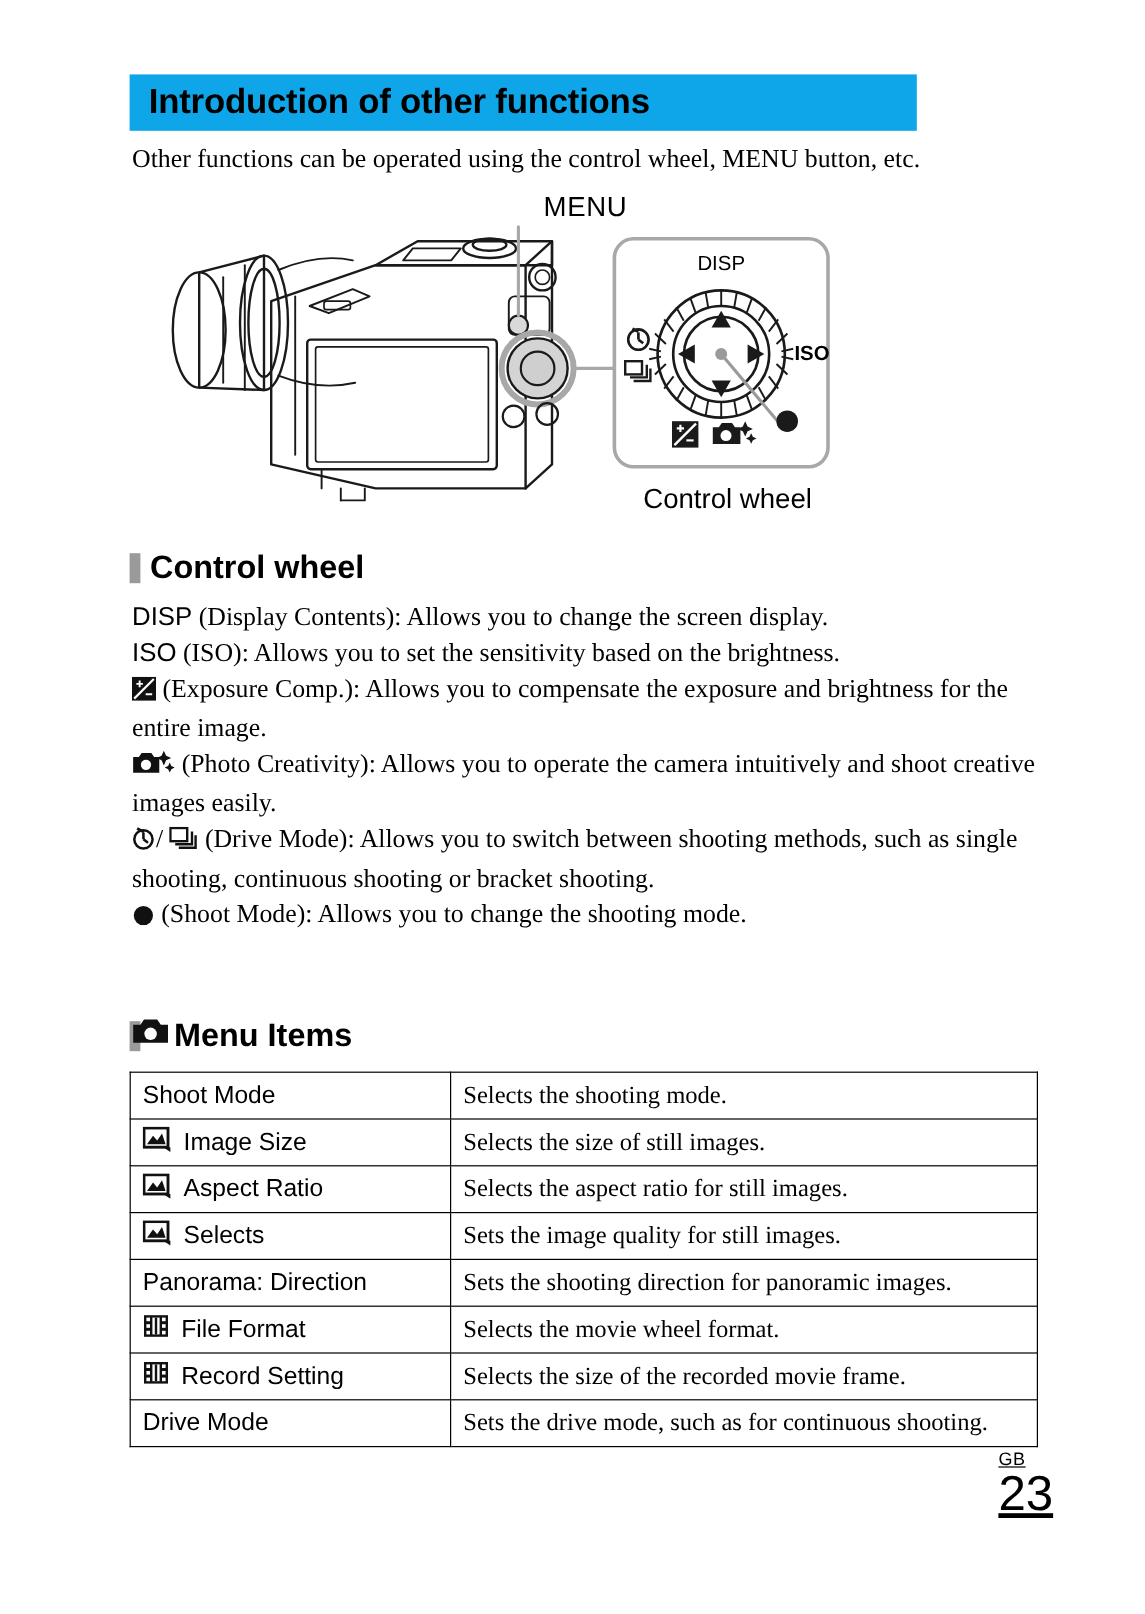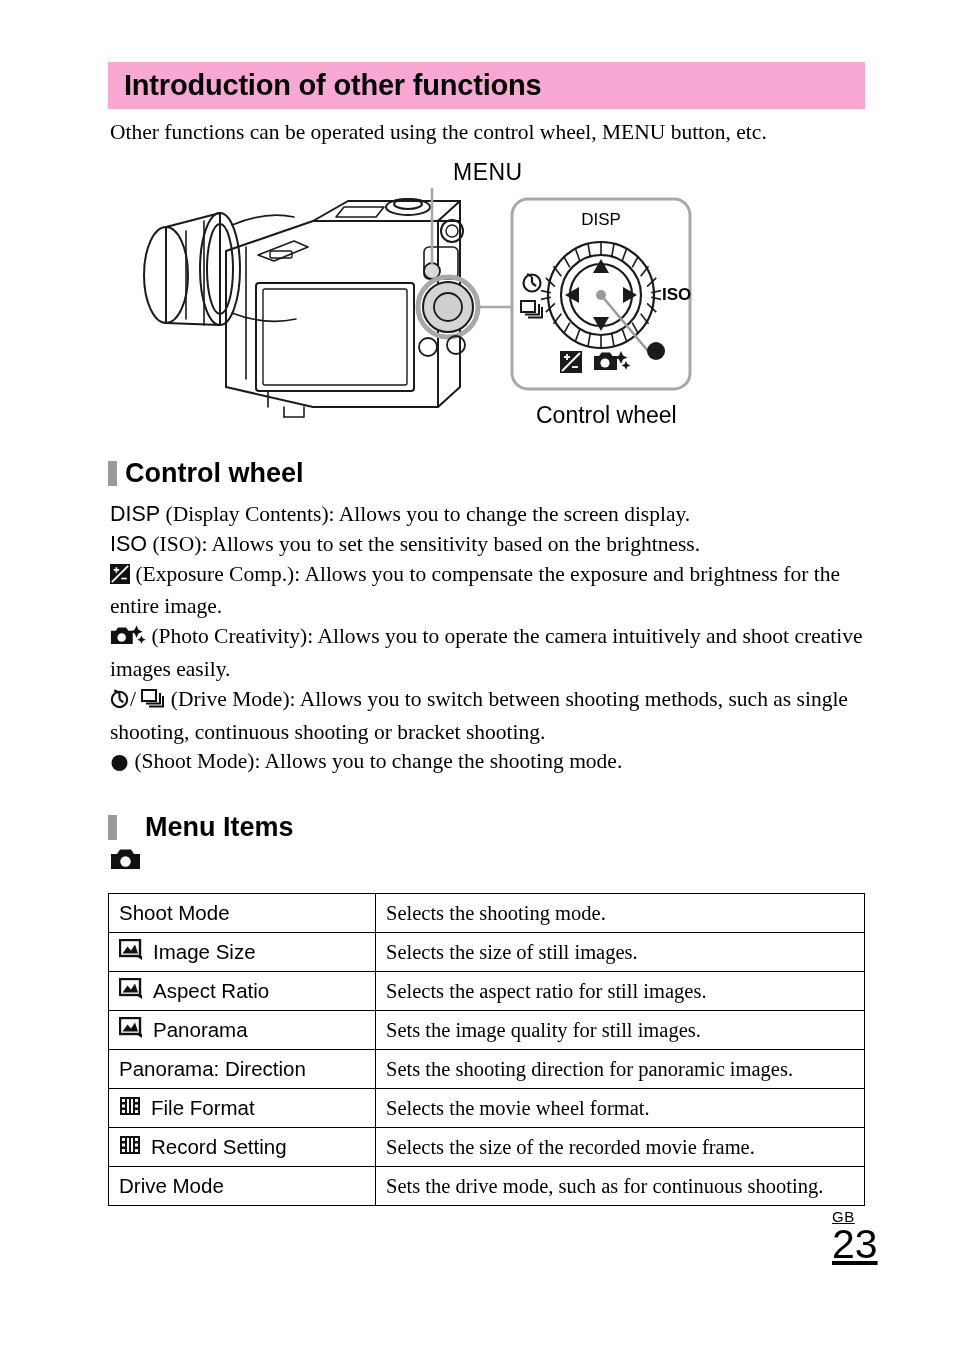--- a/index.html
+++ b/index.html
@@ -14,23 +14,23 @@
     font-family: "Liberation Serif", serif;
     color: #000000;
     overflow: hidden;
   }
 
   
   .page-header {
     position: absolute;
     left: 108px;
     top: 62px;
-    width: 757px;
+    width: 656px;
     height: 47px;
-    background: #f9a8d4;
+    background: #0ea5e9;
     display: flex;
     align-items: center;
   }
   .page-header .title {
     font-family: "Liberation Sans", sans-serif;
     font-weight: bold;
     font-size: 29px;
     letter-spacing: -0.2px;
     padding-left: 16px;
     color: #000;
@@ -81,21 +81,21 @@
     align-items: center;
   }
   .section-heading .bar {
     display: inline-block;
     width: 9px;
     height: 25px;
     background: #9a9a9a;
     margin-right: 8px;
   }
   #heading-control-wheel { left: 108px; top: 458px; }
-  #heading-menu-items { left: 108px; top: 812px; gap: 20px; }
+  #heading-menu-items { left: 108px; top: 848px; gap: 20px; }
 
   
   .cw-body {
     position: absolute;
     left: 110px;
     top: 500px;
     width: 760px;
     font-size: 21.5px;
     line-height: 29.8px;
   }
@@ -432,21 +432,21 @@
       <td class="right">Selects the aspect ratio for still images.</td>
     </tr>
     <tr>
       <td class="left">
         <span class="cellwrap">
             <span class="ic"><svg width="24" height="21" viewBox="0 0 24 21">
                 <rect x="1" y="1" width="20" height="16" fill="none" stroke="#111" stroke-width="2.4"></rect>
                 <path d="M3.5 14.5 L8.5 7.5 L12 11.5 L16 5.5 L19 14.5 Z" fill="#111"></path>
                 <path d="M17 17 L23 17 L23 21 Z" fill="#111"></path>
               </svg></span>
-            <span class="txt">Panorama</span>
+            <span class="txt">Selects</span>
           </span>
       </td>
       <td class="right">Sets the image quality for still images.</td>
     </tr>
     <tr>
       <td class="left">
         <span class="cellwrap">
             <span class="txt">Panorama: Direction</span>
           </span>
       </td>

